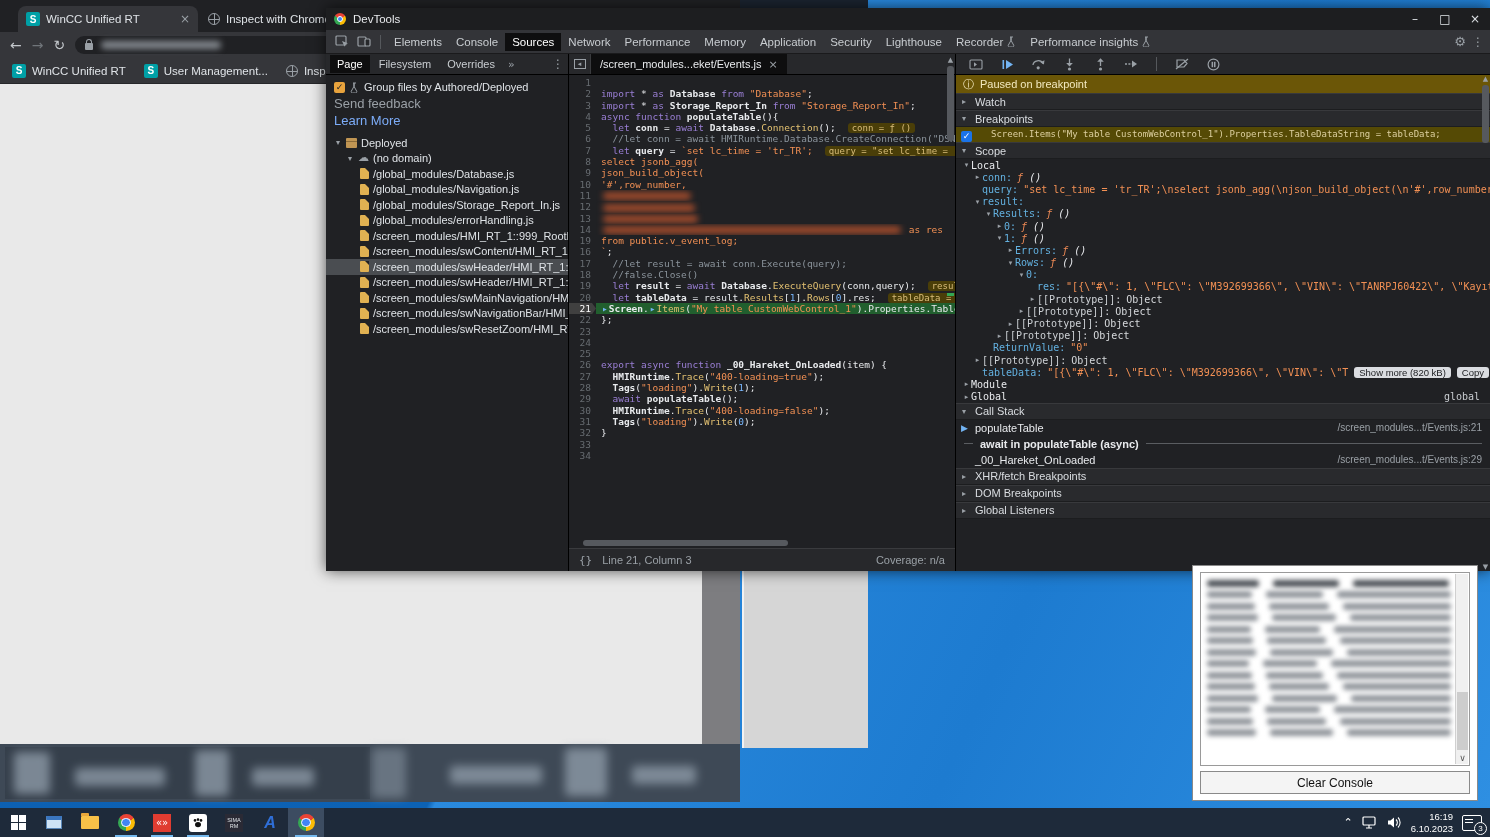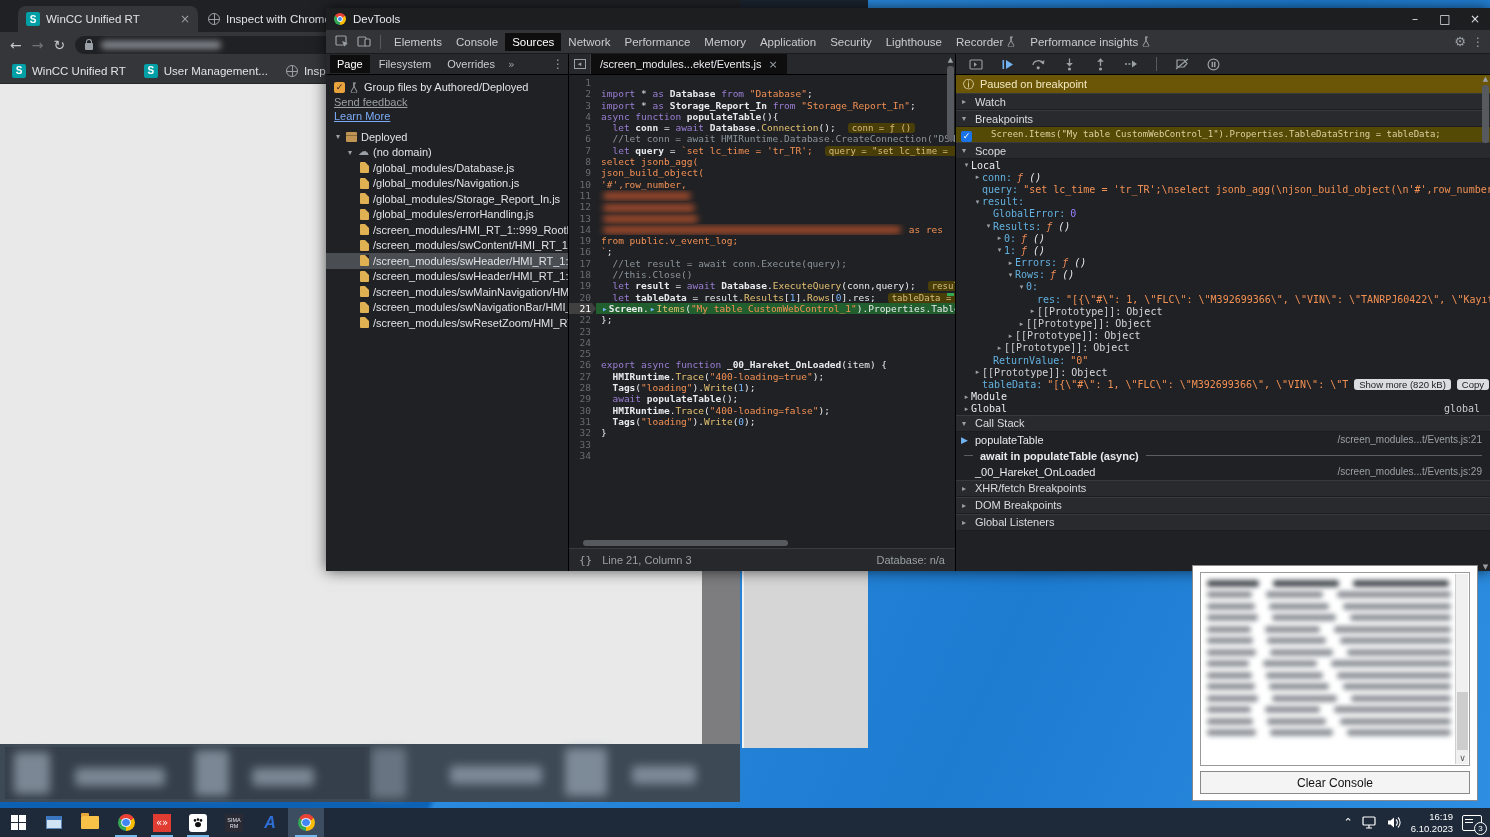--- a/index.html
+++ b/index.html
@@ -57,21 +57,21 @@
 
   
   .dt-sidebar{flex:0 0 243px;border-right:1px solid #000;display:flex;flex-direction:column;min-width:0}
   .pane-header{height:21px;background:#27282b;border-bottom:1px solid #000;display:flex;align-items:center;gap:2px;padding:0 4px;flex:0 0 21px}
   .pane-tab{padding:3px 7px;font-size:11px;color:#c8ccd0;white-space:nowrap}
   .pane-tab.active{background:#0e0e0f;color:#fff}
   .chev{color:#9aa0a6;font-size:11px;padding:0 4px}
   .sb-body{flex:1;overflow:hidden;padding-top:4px}
   .cb-row{display:flex;align-items:center;gap:5px;padding:2px 8px;font-size:11px;color:#dfe3e7}
   .cbx{width:11px;height:11px;min-width:11px;background:#e8a33d;border-radius:2px;color:#202124;font-size:9px;line-height:11px;text-align:center;font-weight:bold}
-  .link{display:block;padding:1px 8px;font-size:11px;text-decoration:underline}
+  .link{display:block;padding:1px 8px;font-size:13px;}
   .link.gray{color:#9aa0a6}
   .link.blue{color:#7cacf8;margin-bottom:6px}
   .tree-row{height:15.5px;display:flex;align-items:center;gap:4px;font-size:11px;color:#dfe3e7;white-space:nowrap;overflow:hidden}
   .tree-row .tri{color:#9aa0a6;font-size:8px;width:8px;text-align:center}
   .tree-row.sel{background:#4a4d51}
   .pkg{width:11px;height:10px;min-width:11px;background:#c09553;border-radius:1px;position:relative}
   .pkg:before{content:'';position:absolute;top:3px;left:0;right:0;height:1px;background:#8a6a38}
   .cloud{color:#9aa0a6;font-size:11px;line-height:10px}
   .doc{width:9px;height:11px;min-width:9px;background:#e0b152;border-radius:1px;position:relative}
   .doc:after{content:'';position:absolute;top:0;right:0;border:2px solid;border-color:#202124 #202124 transparent transparent}
@@ -401,21 +401,21 @@
           <div class="code-line"><div class="gutter">8</div><div class="code-text"><span class="tok-s">select jsonb_agg(</span></div></div>
           <div class="code-line"><div class="gutter">9</div><div class="code-text"><span class="tok-s">json_build_object(</span></div></div>
           <div class="code-line"><div class="gutter">10</div><div class="code-text"><span class="tok-s">'#',row_number,</span></div></div>
           <div class="code-line"><div class="gutter">11</div><div class="code-text"><span class="red-blob" style="width: 88px;"></span></div></div>
           <div class="code-line"><div class="gutter">12</div><div class="code-text"><span class="red-blob" style="width: 92px;"></span></div></div>
           <div class="code-line"><div class="gutter">13</div><div class="code-text"><span class="red-blob" style="width: 95px;"></span></div></div>
           <div class="code-line"><div class="gutter">14</div><div class="code-text"><span class="red-blob" style="width: 298px;"></span><span class="tok-s"> as res</span></div></div>
           <div class="code-line"><div class="gutter">19</div><div class="code-text"><span class="tok-s">from public.v_event_log;</span></div></div>
           <div class="code-line"><div class="gutter">16</div><div class="code-text"><span class="tok-s">`</span><span class="tok-p">;</span></div></div>
           <div class="code-line"><div class="gutter">17</div><div class="code-text"><span class="tok-c">  //let result = await conn.Execute(query);</span></div></div>
-          <div class="code-line"><div class="gutter">18</div><div class="code-text"><span class="tok-c">  //this.Close()</span></div></div>
+          <div class="code-line"><div class="gutter">18</div><div class="code-text"><span class="tok-c">  //false.Close()</span></div></div>
           <div class="code-line"><div class="gutter">19</div><div class="code-text"><span class="tok-p">  </span><span class="tok-k">let</span><span class="tok-p"> </span><span class="tok-b">result</span><span class="tok-p"> = </span><span class="tok-k">await</span><span class="tok-p"> </span><span class="tok-b">Database</span><span class="tok-p">.</span><span class="tok-f">ExecuteQuery</span><span class="tok-p">(conn,query);</span><span class="chip">result = {</span></div></div>
           <div class="code-line"><div class="gutter">20</div><div class="code-text"><span class="tok-p">  </span><span class="tok-k">let</span><span class="tok-p"> </span><span class="tok-b">tableData</span><span class="tok-p"> = result.</span><span class="tok-f">Results</span><span class="tok-p">[</span><span class="tok-n">1</span><span class="tok-p">].</span><span class="tok-f">Rows</span><span class="tok-p">[</span><span class="tok-n">0</span><span class="tok-p">].res;</span><span class="chip">tableData = "[{\"</span></div></div>
           <div class="code-line "><div class="gutter g-exec">21</div><div class="code-text exec-line"><span class="tok-m">▸</span><span class="tok-b">Screen</span><span class="tok-p">.</span><span class="tok-m">▸</span><span class="tok-f">Items</span><span class="tok-p">(</span><span class="tok-s">"My table CustomWebControl_1"</span><span class="tok-p">).</span><span class="tok-p">Properties.</span><span class="tok-p">TableDa</span></div></div>
           <div class="code-line"><div class="gutter">22</div><div class="code-text"><span class="tok-p">};</span></div></div>
           <div class="code-line"><div class="gutter">23</div><div class="code-text"></div></div>
           <div class="code-line"><div class="gutter">24</div><div class="code-text"></div></div>
           <div class="code-line"><div class="gutter">25</div><div class="code-text"></div></div>
           <div class="code-line"><div class="gutter">26</div><div class="code-text"><span class="tok-k">export</span><span class="tok-p"> </span><span class="tok-k">async</span><span class="tok-p"> </span><span class="tok-k">function</span><span class="tok-p"> </span><span class="tok-b">_00_Hareket_OnLoaded</span><span class="tok-p">(item) {</span></div></div>
           <div class="code-line"><div class="gutter">27</div><div class="code-text"><span class="tok-p">  </span><span class="tok-b">HMIRuntime</span><span class="tok-p">.</span><span class="tok-f">Trace</span><span class="tok-p">(</span><span class="tok-s">"400-loading=true"</span><span class="tok-p">);</span></div></div>
           <div class="code-line"><div class="gutter">28</div><div class="code-text"><span class="tok-p">  </span><span class="tok-b">Tags</span><span class="tok-p">(</span><span class="tok-s">"loading"</span><span class="tok-p">).</span><span class="tok-f">Write</span><span class="tok-p">(</span><span class="tok-n">1</span><span class="tok-p">);</span></div></div>
@@ -430,21 +430,21 @@
         <span class="arr sym" style="top:0">▲</span>
         <span class="vthumb" style="top:10px;height:75px"></span>
         <span class="mark-g" style="top:237px"></span>
       </div>
       <div class="ed-hscroll">
         <span class="hthumb" style="left:14px;width:205px"></span>
       </div>
       <div class="ed-status">
         <span class="mono">{}</span>
         <span>Line 21, Column 3</span>
-        <span class="cov">Database: n/a</span>
+        <span class="cov">Coverage: n/a</span>
       </div>
     </div>
 
     <div class="dt-debug">
       <div class="dbg-toolbar">
         <span class="icon-btn">
           <svg class="ico" width="14" height="11" viewBox="0 0 14 11">
               <rect x="1" y="1" width="12" height="9" rx="1" fill="none" stroke="#9aa0a6" stroke-width="1.1"></rect>
               <path d="M5 3.2l3 2.3-3 2.3z" fill="#9aa0a6"></path>
             </svg>
@@ -528,25 +528,20 @@
             <span style="margin-left: 5px;"><span class="fx">ƒ </span><span class="fxp">()</span></span>
           </div>
           <div class="scope-row" style="padding-left: 17px;">
             <span class="tri sym"></span>
             <span class="k-b">query:</span>
             <span class="v-str" style="margin-left: 5px;">"set lc_time = 'tr_TR';\nselect jsonb_agg(\njson_build_object(\n'#',row_number,\n'VIN',item</span>
           </div>
           <div class="scope-row" style="padding-left: 17px;">
             <span class="tri sym">▾</span>
             <span class="k-b">result:</span>
-          </div>
-          <div class="scope-row" style="padding-left: 28px;">
-            <span class="tri sym"></span>
-            <span class="k-b">GlobalError:</span>
-            <span class="v-num" style="margin-left: 5px;">0</span>
           </div>
           <div class="scope-row" style="padding-left: 28px;">
             <span class="tri sym">▾</span>
             <span class="k-b">Results:</span>
             <span style="margin-left: 5px;"><span class="fx">ƒ </span><span class="fxp">()</span></span>
           </div>
           <div class="scope-row" style="padding-left: 39px;">
             <span class="tri sym">▸</span>
             <span class="k-b">0:</span>
             <span style="margin-left: 5px;"><span class="fx">ƒ </span><span class="fxp">()</span></span>

